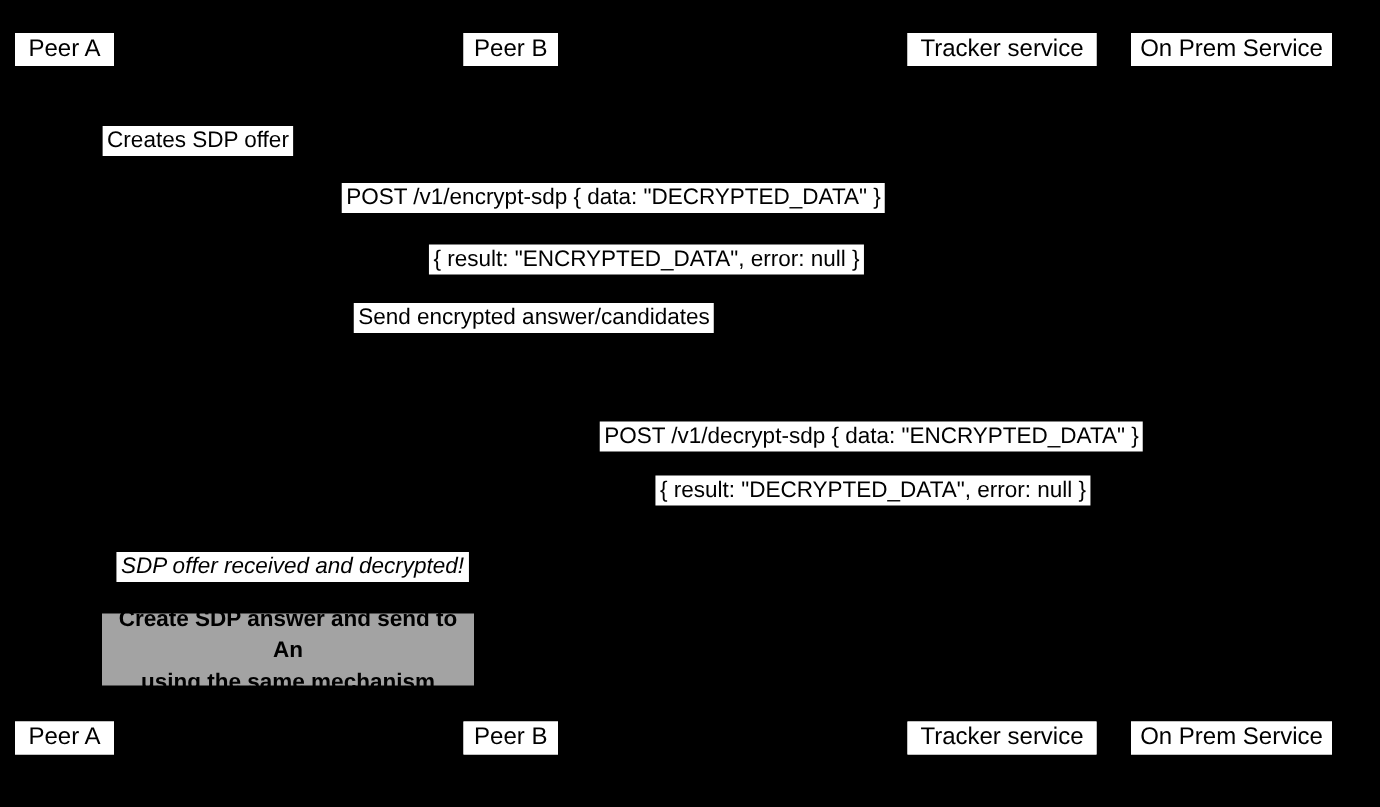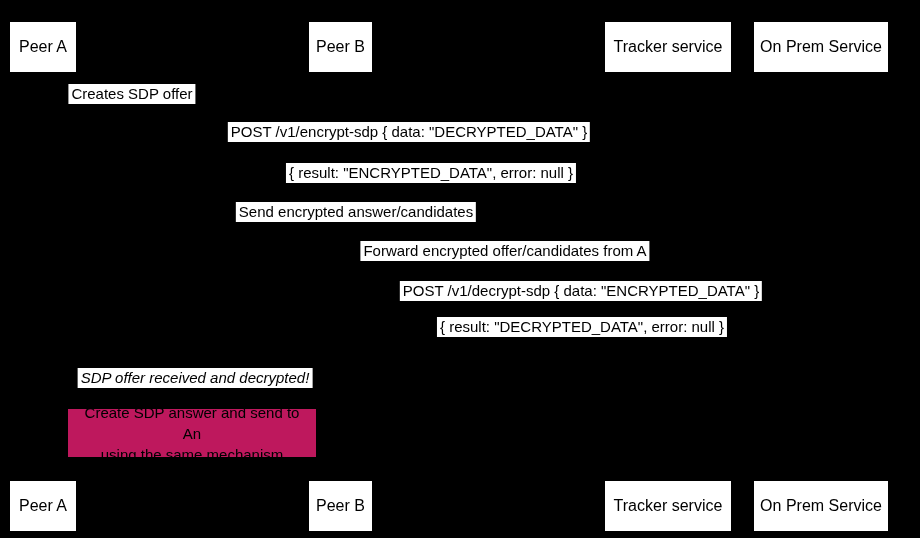--- a/index.html
+++ b/index.html
@@ -14,21 +14,21 @@
       position: relative;
       overflow: hidden;
     }
     .stage {
       position: absolute;
       left: 0; top: 0;
       width: 920px; height: 538px;
     }
     .actor {
       position: absolute;
-      height: 50px;
+      height: 22px;
       background: #ffffff;
       color: #000000;
       display: flex;
       align-items: center;
       justify-content: center;
       font-size: 16px;
       box-sizing: border-box;
       border: 1px solid #ffffff;
     }
     .msg {
@@ -36,47 +36,47 @@
       transform: translateX(-50%);
       background: #ffffff;
       color: #000000;
       font-size: 15px;
       line-height: 20px;
       white-space: nowrap;
       padding: 0 3px;
     }
     .note {
       position: absolute;
-      background: #be185d;
+      background: #a3a3a3;
       color: #000000;
       font-size: 15px;
       line-height: 21px;
       text-align: center;
       display: flex;
       flex-direction: column;
       justify-content: center;
       box-sizing: border-box;
       padding: 2px 6px;
+      font-weight: bold;
     }
   </style>
 </head>
 <body>
 
 <div class="stage">
 
   <div class="actor" style="left:10px;  top:22px; width:66px;">Peer A</div>
   <div class="actor" style="left:309px; top:22px; width:63px;">Peer B</div>
   <div class="actor" style="left:605px; top:22px; width:126px;">Tracker service</div>
   <div class="actor" style="left:754px; top:22px; width:134px;">On Prem Service</div>
 
   <div class="msg" style="left:132px; top:84px;">Creates SDP offer</div>
   <div class="msg" style="left:409px; top:122px;">POST /v1/encrypt-sdp { data: "DECRYPTED_DATA" }</div>
   <div class="msg" style="left:431px; top:163px;">{ result: "ENCRYPTED_DATA", error: null }</div>
   <div class="msg" style="left:356px; top:202px;">Send encrypted answer/candidates</div>
-  <div class="msg" style="left:505px; top:241px;">Forward encrypted offer/candidates from A</div>
   <div class="msg" style="left:581px; top:281px;text-align:right;">POST /v1/decrypt-sdp { data: "ENCRYPTED_DATA" }</div>
   <div class="msg" style="left:582px; top:317px;">{ result: "DECRYPTED_DATA", error: null }</div>
   <div class="msg" style="left:195px; top:368px;font-style:italic;">SDP offer received and decrypted!</div>
 
   <div class="note" style="left:68px; top:409px; width:248px; height:48px;">
     <div>Create SDP answer and send to An</div>
     <div>using the same mechanism</div>
   </div>
 
   <div class="actor" style="left:10px;  top:481px; width:66px;">Peer A</div>

